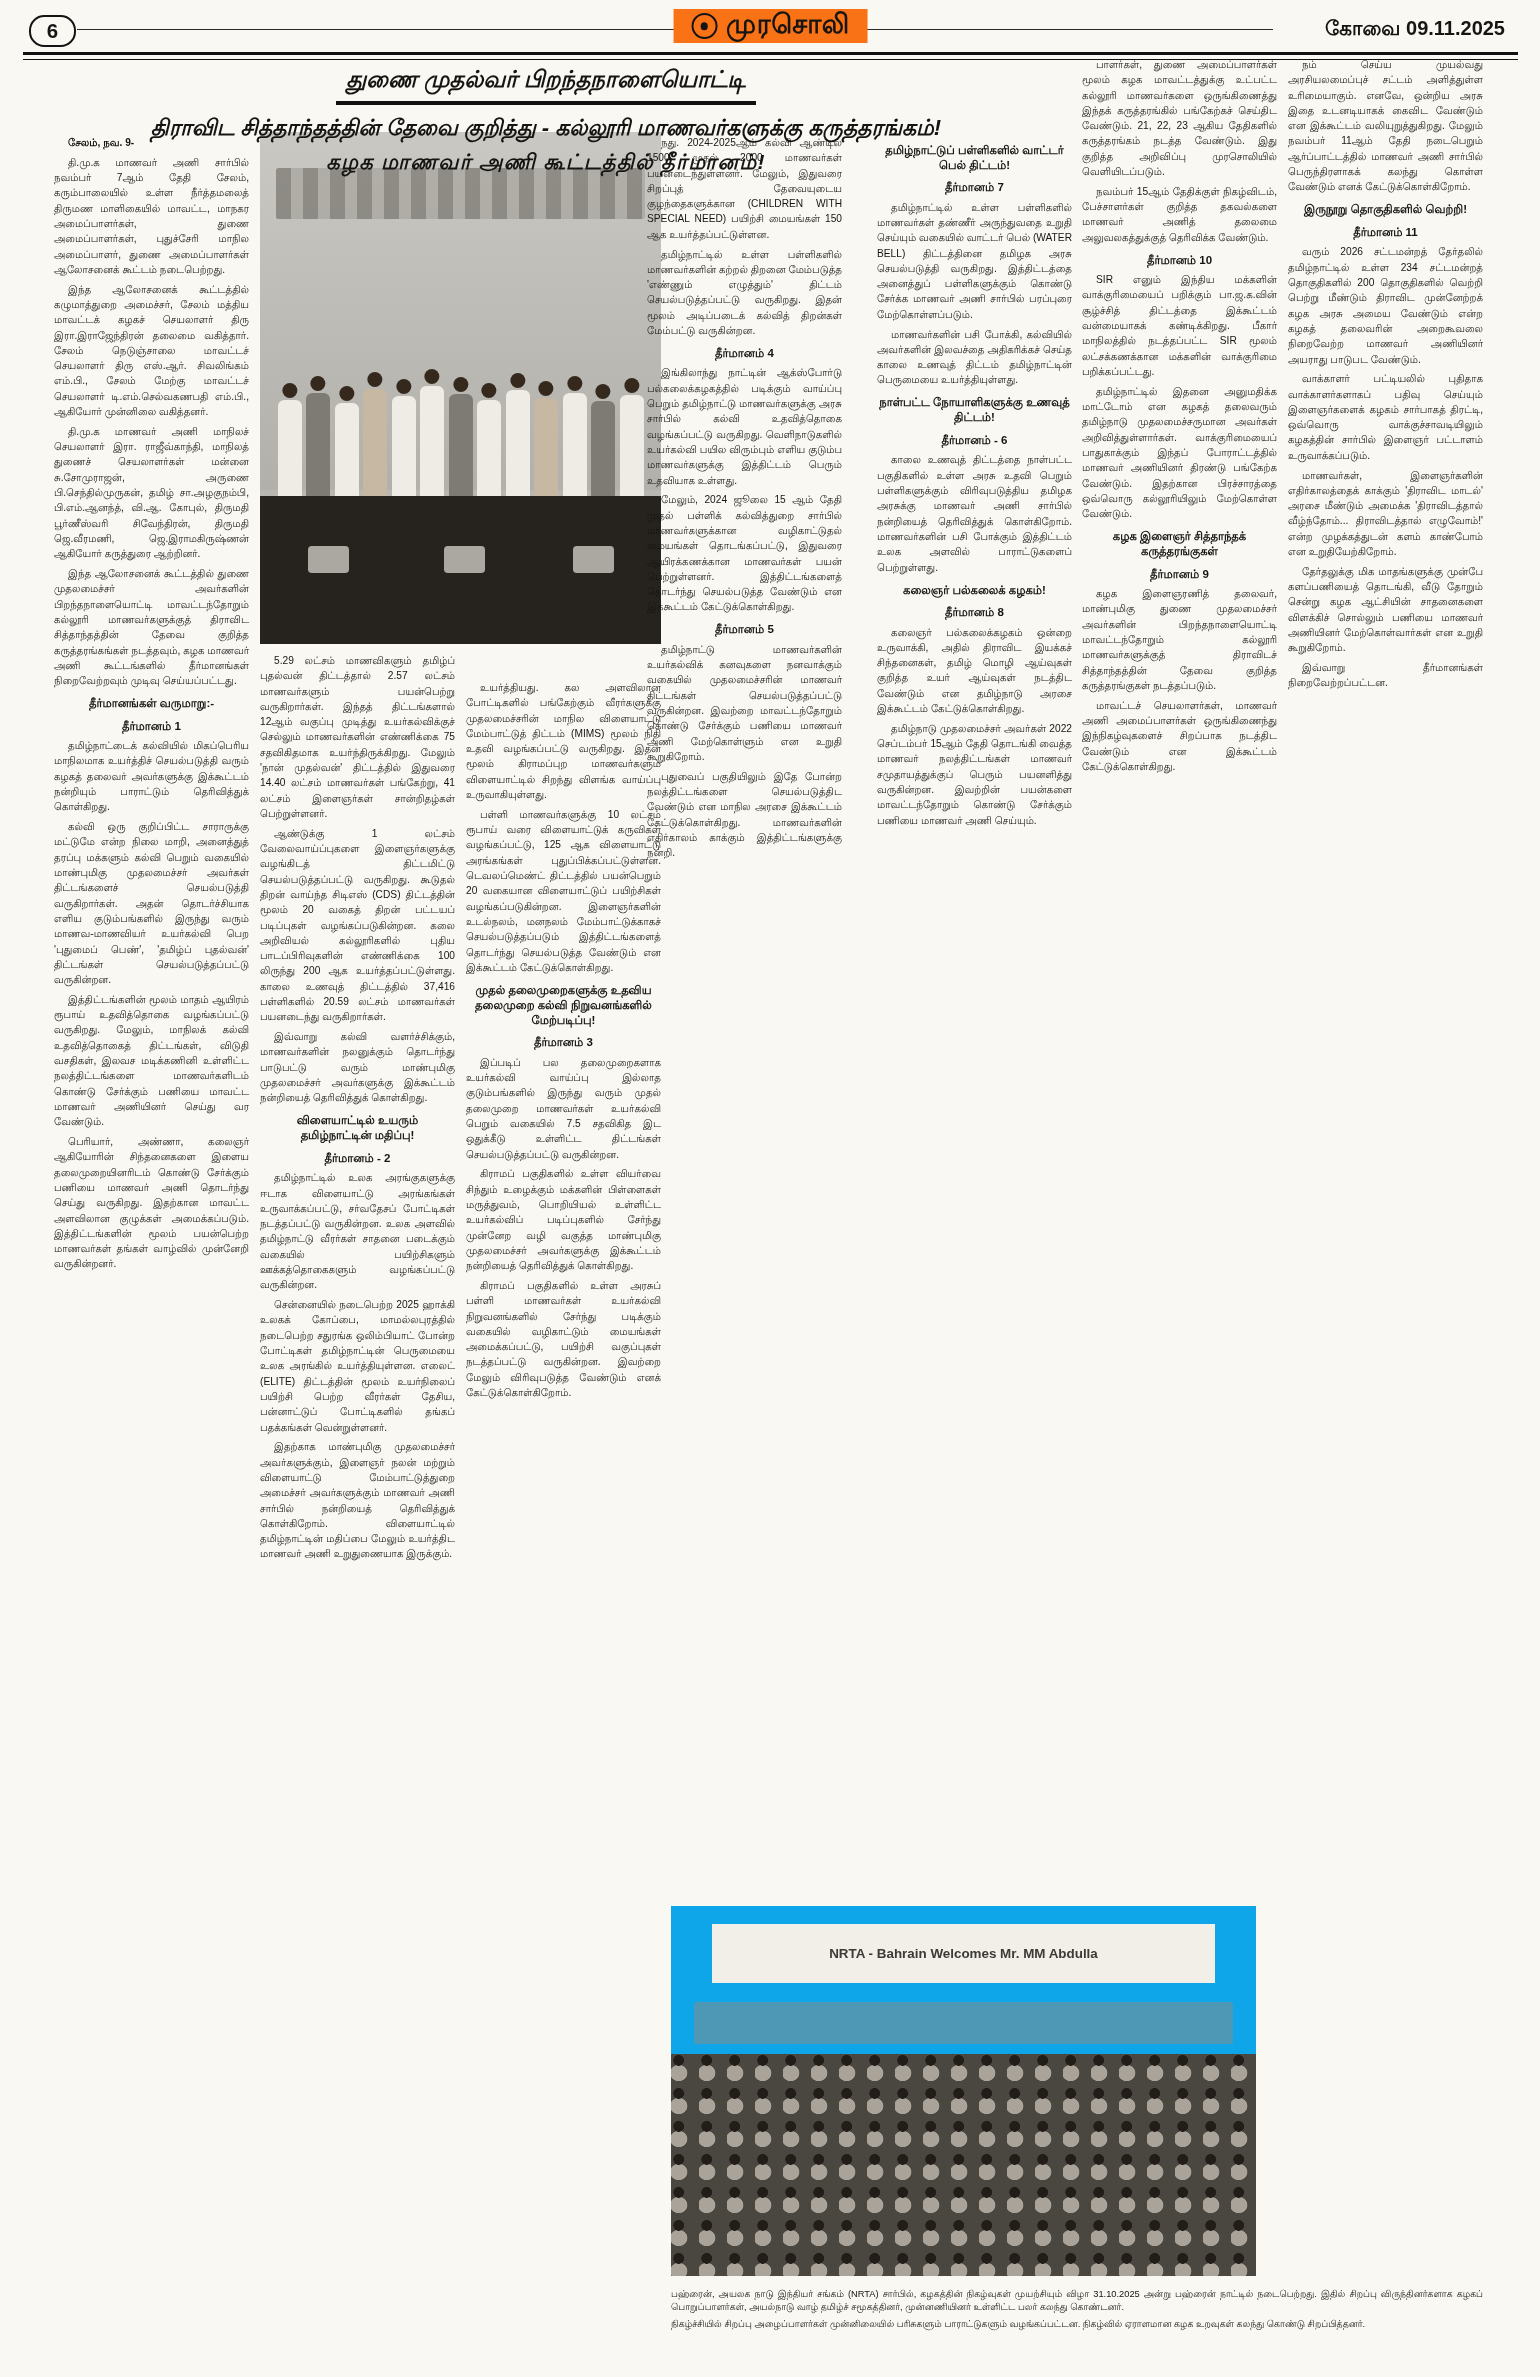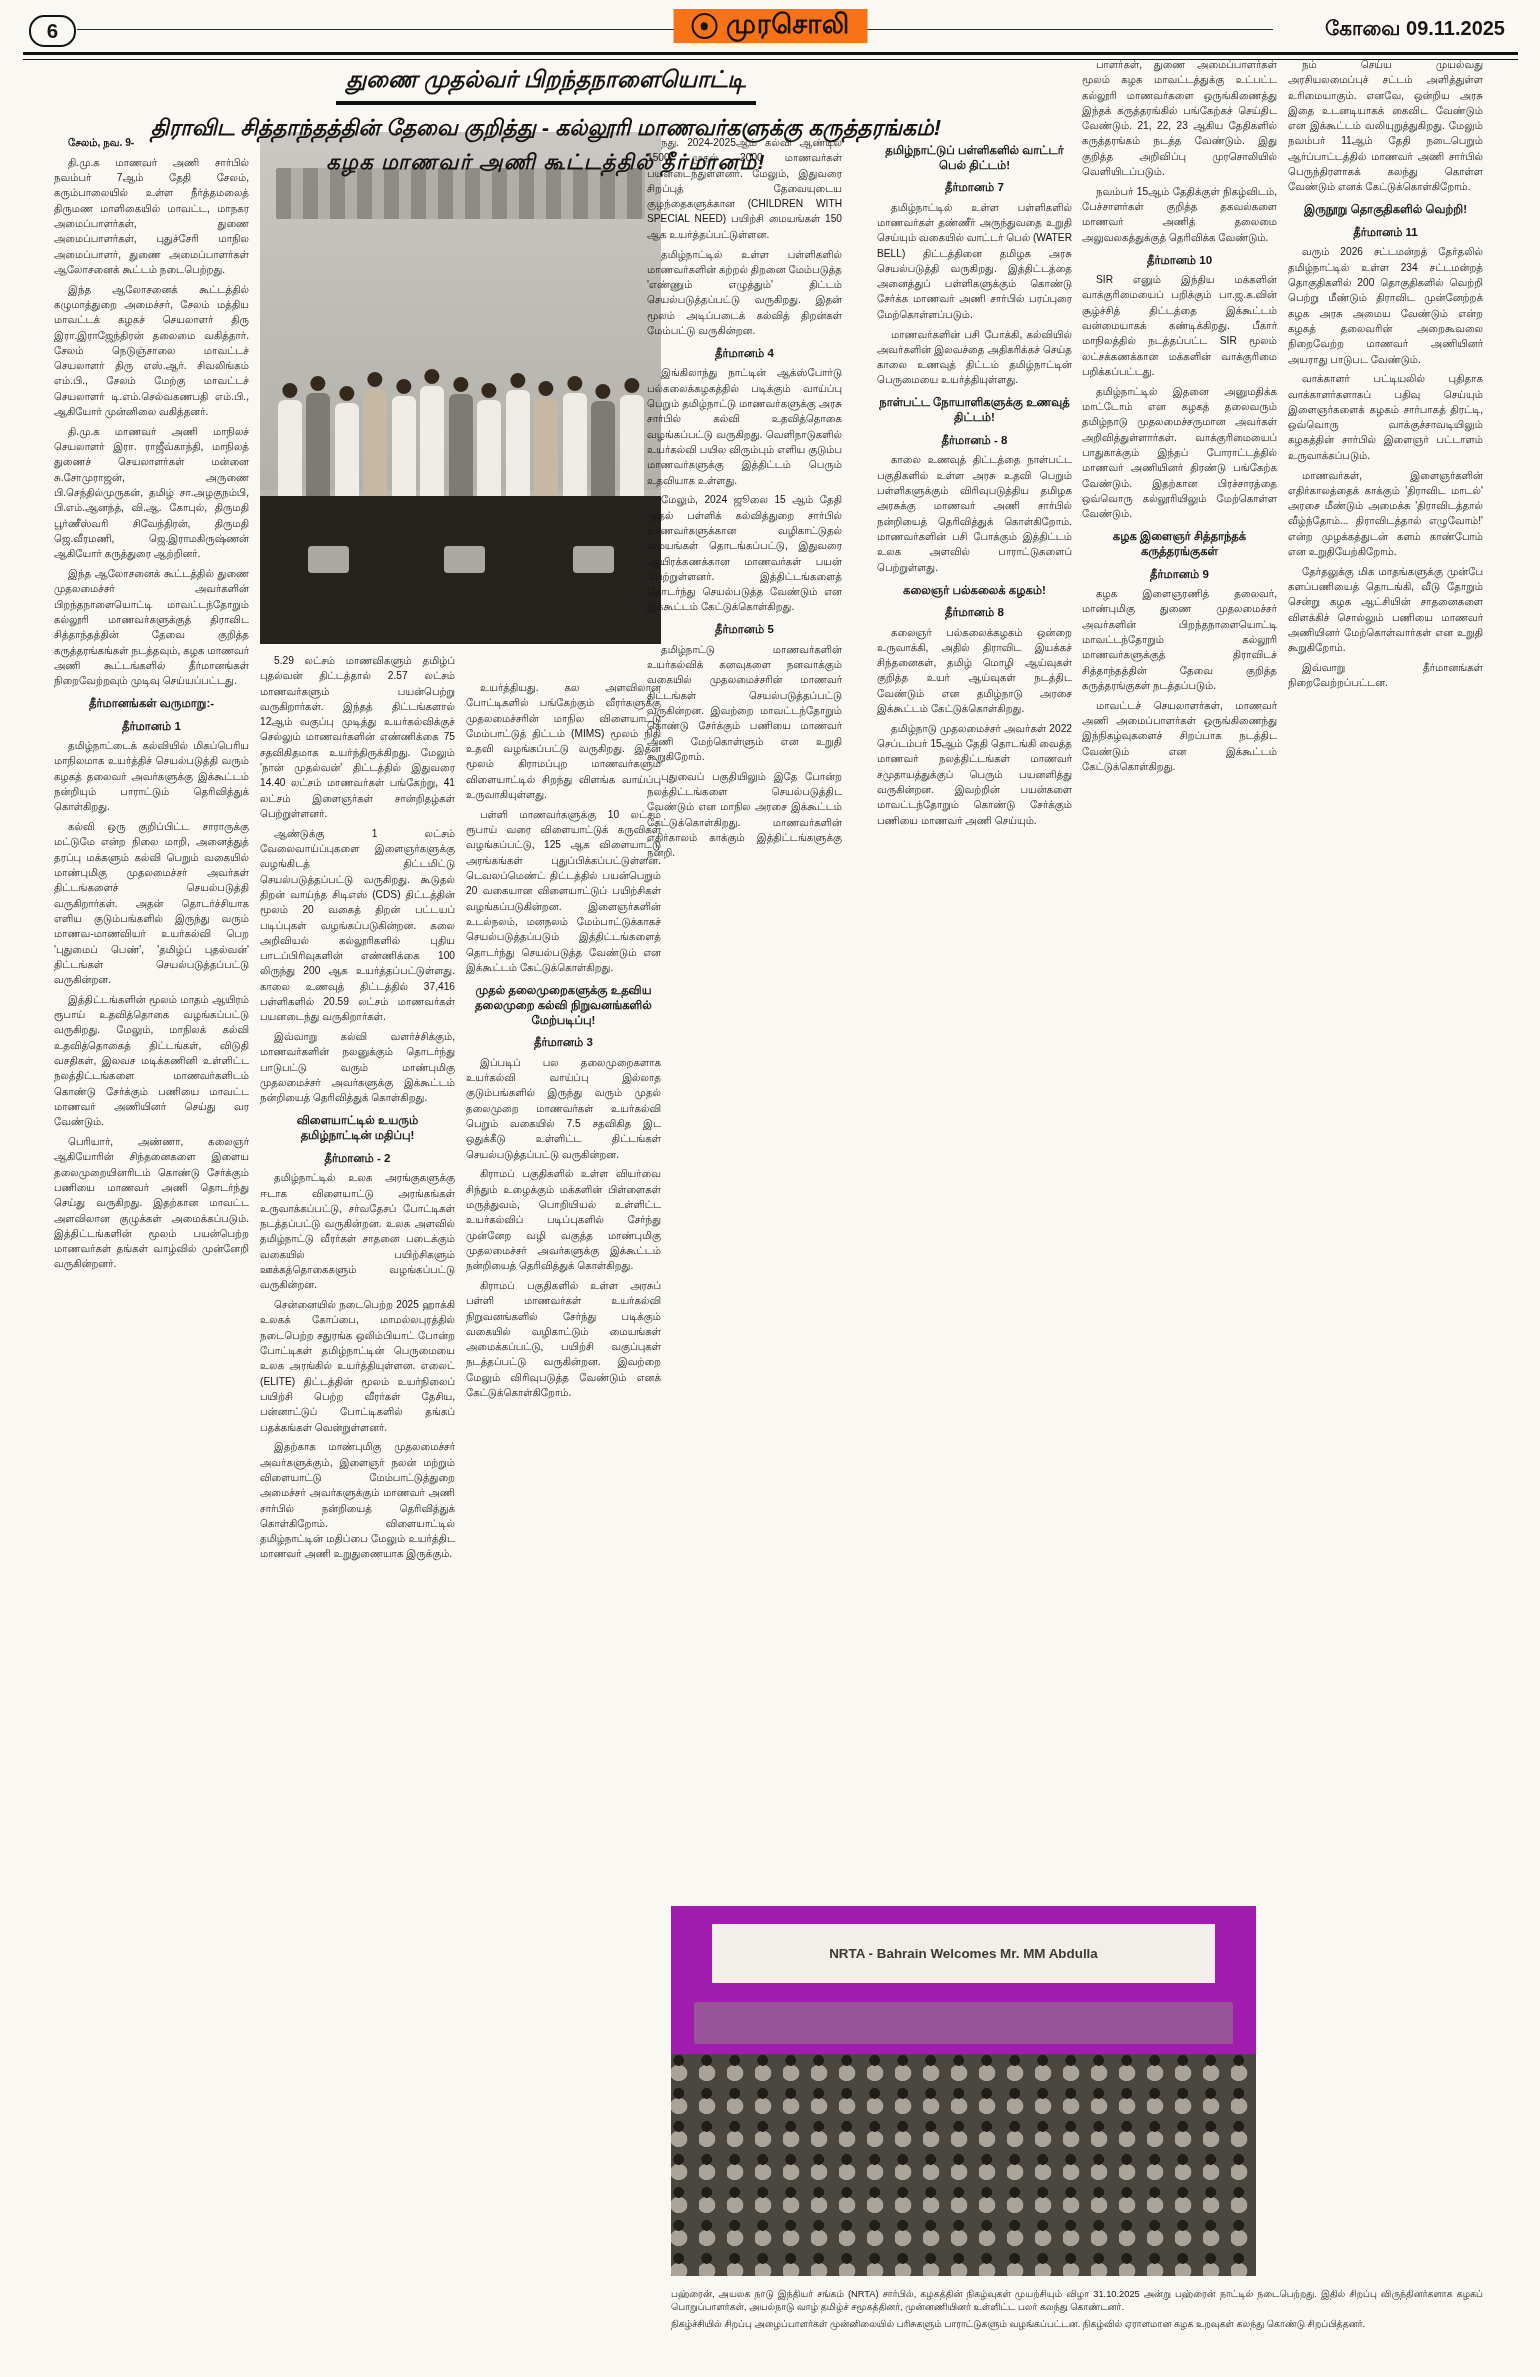--- a/index.html
+++ b/index.html
@@ -103,21 +103,21 @@
   .stage-front{
     position:absolute;left:0;right:0;bottom:0;height:29%;background:#26231f;
   }
   .logo-chip{
     position:absolute;top:34%;width:41px;height:27px;border-radius:3.8px;
     background:#d8d6cf;opacity:.75;
   }
   
   .photo-bottom{
     position:absolute;left:671px;top:1906px;width:585px;height:370px;
-    background:#a21caf;overflow:hidden;
+    background:#0ea5e9;overflow:hidden;
   }
   .nrta-banner{
     position:absolute;top:18px;left:41px;right:41px;height:59px;
     background:#f1efe8;display:flex;align-items:center;justify-content:center;
     font-size:13.4px;font-weight:700;color:#3c3a36;text-align:center;padding:0 9px;
   }
   .dais{position:absolute;top:96px;left:23px;right:23px;height:42px;
     background:#908b82;opacity:.5;border-radius:2.6px;}
   .crowd{
     position:absolute;left:0;right:0;bottom:0;height:60%;
@@ -222,21 +222,21 @@
       <h3 class="col-heading">தீர்மானம் 5</h3>
       <p>தமிழ்நாட்டு மாணவர்களின் உயர்கல்விக் கனவுகளை நனவாக்கும் வகையில் முதலமைச்சரின் மாணவர் திட்டங்கள் செயல்படுத்தப்பட்டு வருகின்றன. இவற்றை மாவட்டந்தோறும் கொண்டு சேர்க்கும் பணியை மாணவர் அணி மேற்கொள்ளும் என உறுதி கூறுகிறோம்.</p>
       <p>புதுவைப் பகுதியிலும் இதே போன்ற நலத்திட்டங்களை செயல்படுத்திட வேண்டும் என மாநில அரசை இக்கூட்டம் கேட்டுக்கொள்கிறது. மாணவர்களின் எதிர்காலம் காக்கும் இத்திட்டங்களுக்கு நன்றி.</p>
     </div>
   <div class="col col-4">
       <h3 class="col-heading">தமிழ்நாட்டுப் பள்ளிகளில் வாட்டர் பெல் திட்டம்!</h3>
       <h3 class="col-heading">தீர்மானம் 7</h3>
       <p>தமிழ்நாட்டில் உள்ள பள்ளிகளில் மாணவர்கள் தண்ணீர் அருந்துவதை உறுதி செய்யும் வகையில் வாட்டர் பெல் (WATER BELL) திட்டத்தினை தமிழக அரசு செயல்படுத்தி வருகிறது. இத்திட்டத்தை அனைத்துப் பள்ளிகளுக்கும் கொண்டு சேர்க்க மாணவர் அணி சார்பில் பரப்புரை மேற்கொள்ளப்படும்.</p>
       <p>மாணவர்களின் பசி போக்கி, கல்வியில் அவர்களின் இலவச்தை அதிகரிக்கச் செய்த காலை உணவுத் திட்டம் தமிழ்நாட்டின் பெருமையை உயர்த்தியுள்ளது.</p>
       <h3 class="col-heading">நாள்பட்ட நோயாளிகளுக்கு உணவுத் திட்டம்!</h3>
-      <h3 class="col-heading">தீர்மானம் - 8</h3>
+      <h3 class="col-heading">தீர்மானம் - 6</h3>
       <p>காலை உணவுத் திட்டத்தை நாள்பட்ட பகுதிகளில் உள்ள அரசு உதவி பெறும் பள்ளிகளுக்கும் விரிவுபடுத்திய தமிழக அரசுக்கு மாணவர் அணி சார்பில் நன்றியைத் தெரிவித்துக் கொள்கிறோம். மாணவர்களின் பசி போக்கும் இத்திட்டம் உலக அளவில் பாராட்டுகளைப் பெற்றுள்ளது.</p>
       <h3 class="col-heading">கலைஞர் பல்கலைக் கழகம்!</h3>
       <h3 class="col-heading">தீர்மானம் 8</h3>
       <p>கலைஞர் பல்கலைக்கழகம் ஒன்றை உருவாக்கி, அதில் திராவிட இயக்கச் சிந்தனைகள், தமிழ் மொழி ஆய்வுகள் குறித்த உயர் ஆய்வுகள் நடத்திட வேண்டும் என தமிழ்நாடு அரசை இக்கூட்டம் கேட்டுக்கொள்கிறது.</p>
       <p>தமிழ்நாடு முதலமைச்சர் அவர்கள் 2022 செப்டம்பர் 15ஆம் தேதி தொடங்கி வைத்த மாணவர் நலத்திட்டங்கள் மாணவர் சமுதாயத்துக்குப் பெரும் பயனளித்து வருகின்றன. இவற்றின் பயன்களை மாவட்டந்தோறும் கொண்டு சேர்க்கும் பணியை மாணவர் அணி செய்யும்.</p>
     </div>
   <div class="col col-5">
       <p>பாளர்கள், துணை அமைப்பாளர்கள் மூலம் கழக மாவட்டத்துக்கு உட்பட்ட கல்லூரி மாணவர்களை ஒருங்கிணைத்து இந்தக் கருத்தரங்கில் பங்கேற்கச் செய்திட வேண்டும். 21, 22, 23 ஆகிய தேதிகளில் கருத்தரங்கம் நடத்த வேண்டும். இது குறித்த அறிவிப்பு முரசொலியில் வெளியிடப்படும்.</p>
       <p>நவம்பர் 15ஆம் தேதிக்குள் நிகழ்விடம், பேச்சாளர்கள் குறித்த தகவல்களை மாணவர் அணித் தலைமை அலுவலகத்துக்குத் தெரிவிக்க வேண்டும்.</p>
       <h3 class="col-heading">தீர்மானம் 10</h3>

